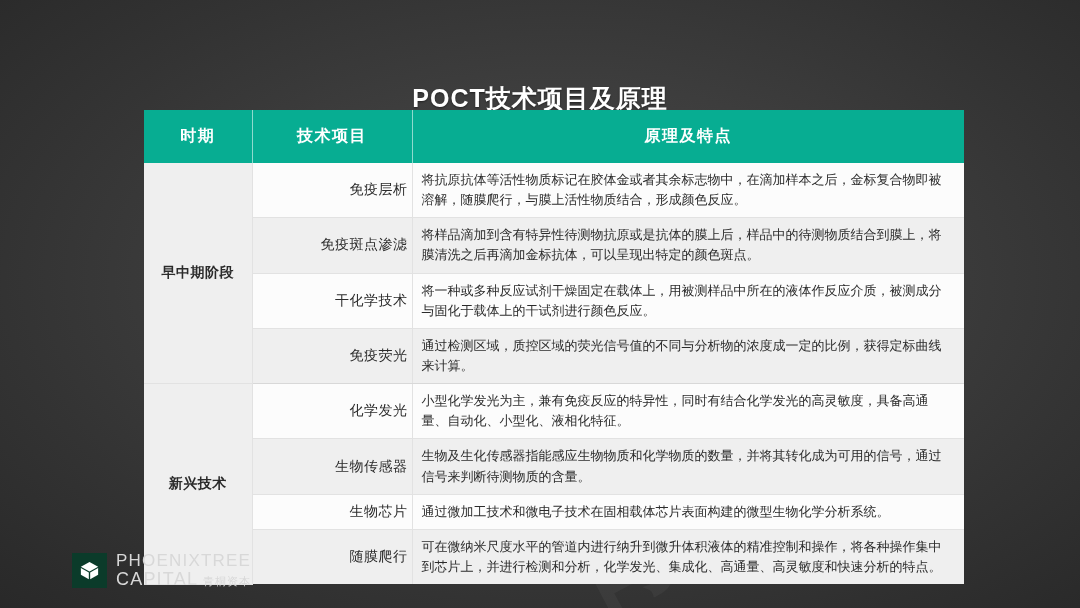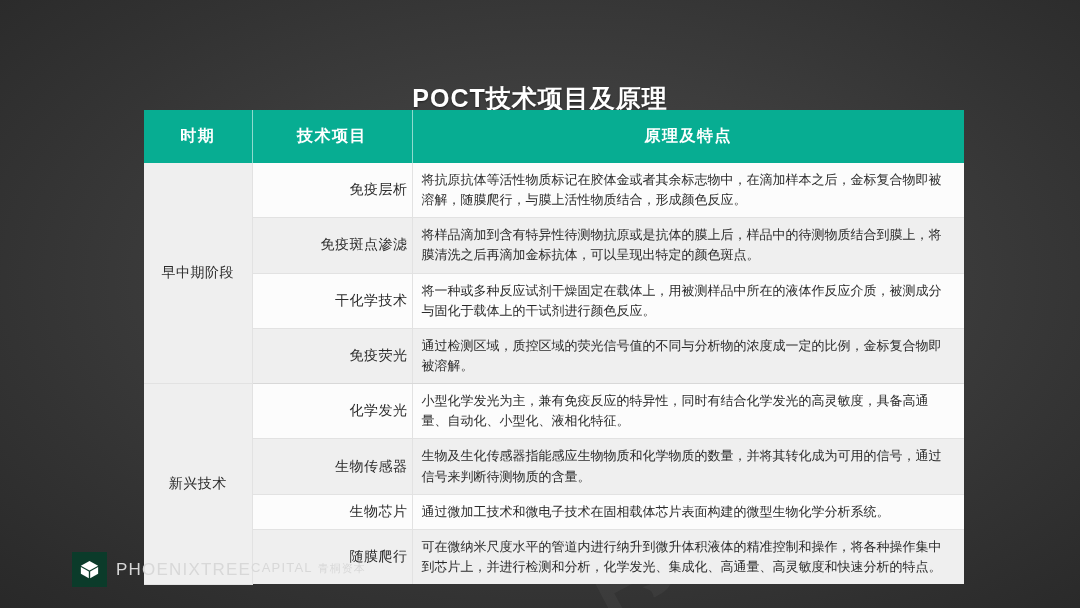--- a/index.html
+++ b/index.html
@@ -96,20 +96,21 @@
   col.c-period { width: 108px; }
   col.c-tech   { width: 160px; }
   col.c-desc   { width: 552px; }
 
   td.period {
     text-align: center;
     font-size: 14px;
     background: #efefef;
     border-right: 1px solid #e2e2e2;
     letter-spacing: 0.5px;
+    font-weight: bold;
   }
 
   td.tech {
     text-align: right;
     font-size: 14px;
     letter-spacing: 0.5px;
     padding: 6px 4px;
   }
 
   td.desc {
@@ -147,36 +148,36 @@
     width: 35px;
     height: 35px;
     background: #0b3b2a;
     display: flex;
     align-items: center;
     justify-content: center;
   }
 
   #logo-text {
     display: flex;
-    flex-direction: row;
+    flex-direction: column;
     line-height: 1.04;
   }
   .logo-line1 {
     color: #d8d8d8;
     font-size: 17px;
     letter-spacing: 1.2px;
   }
   .logo-line2 {
     display: flex;
     align-items: baseline;
     gap: 5px;
   }
   .logo-en2 {
     color: #d8d8d8;
-    font-size: 13px;
+    font-size: 18px;
     letter-spacing: 1.2px;
   }
   .logo-cn {
     color: #d8d8d8;
     font-size: 11px;
     letter-spacing: 1px;
   }
 
   #source {
     position: absolute;
@@ -221,21 +222,21 @@
         <tr class="even">
           <td class="tech">免疫斑点渗滤</td>
           <td class="desc">将样品滴加到含有特异性待测物抗原或是抗体的膜上后，样品中的待测物质结合到膜上，将膜清洗之后再滴加金标抗体，可以呈现出特定的颜色斑点。</td>
         </tr>
         <tr class="odd">
           <td class="tech">干化学技术</td>
           <td class="desc">将一种或多种反应试剂干燥固定在载体上，用被测样品中所在的液体作反应介质，被测成分与固化于载体上的干试剂进行颜色反应。</td>
         </tr>
         <tr class="even grp-end">
           <td class="tech">免疫荧光</td>
-          <td class="desc">通过检测区域，质控区域的荧光信号值的不同与分析物的浓度成一定的比例，金标复合物即被溶解。</td>
+          <td class="desc">通过检测区域，质控区域的荧光信号值的不同与分析物的浓度成一定的比例，获得定标曲线来计算。</td>
         </tr>
 
         <tr class="odd">
           <td class="period" rowspan="4">新兴技术</td>
           <td class="tech">化学发光</td>
           <td class="desc">小型化学发光为主，兼有免疫反应的特异性，同时有结合化学发光的高灵敏度，具备高通量、自动化、小型化、液相化特征。</td>
         </tr>
         <tr class="even">
           <td class="tech">生物传感器</td>
           <td class="desc">生物及生化传感器指能感应生物物质和化学物质的数量，并将其转化成为可用的信号，通过信号来判断待测物质的含量。</td>

